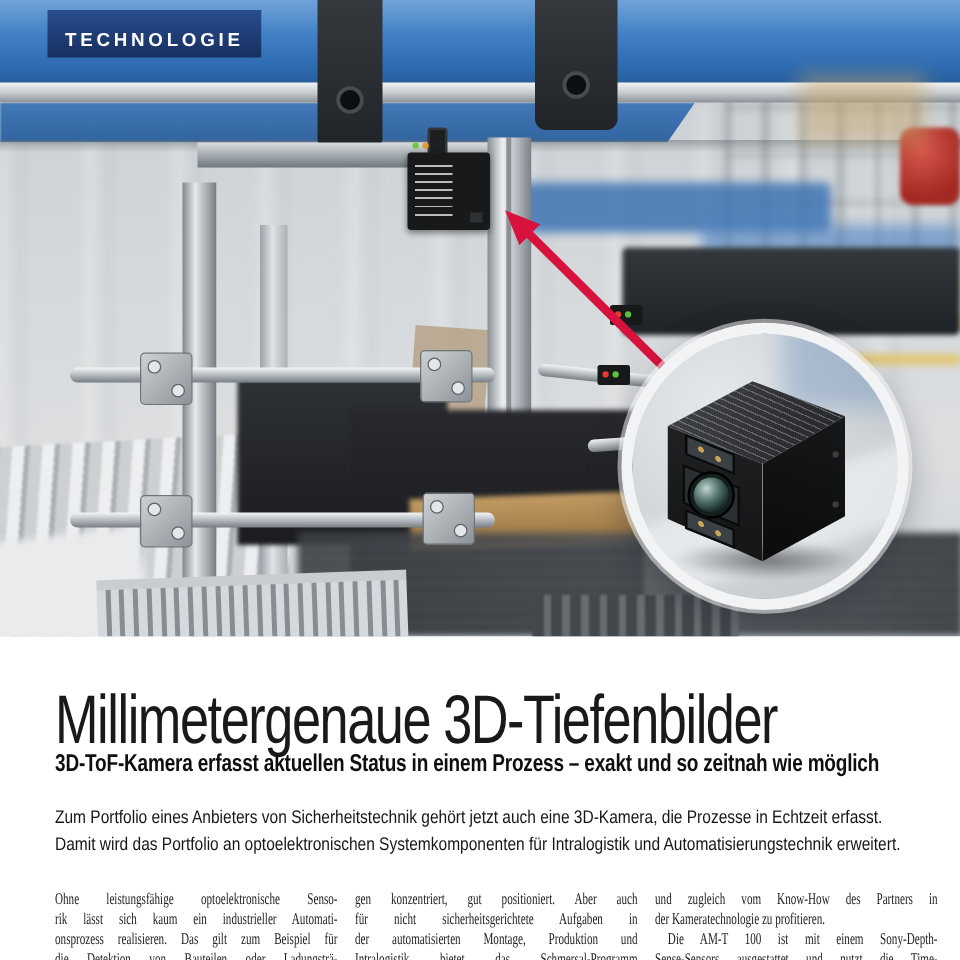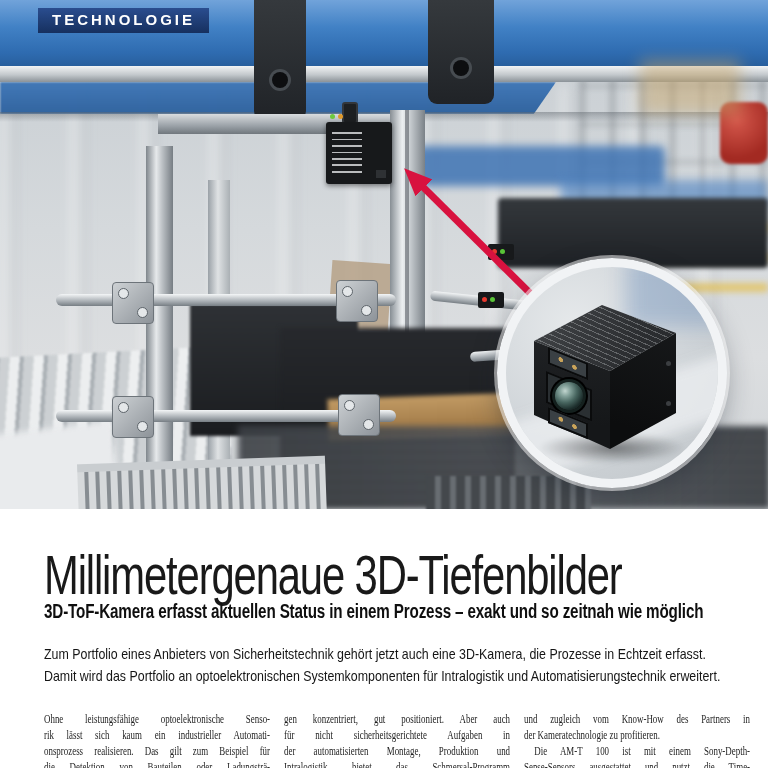--- a/index.html
+++ b/index.html
@@ -125,21 +125,21 @@
   .win-top { left:22px; top:62px; width:40px; height:17px; }
   .win-lens { left:20px; top:86px; width:46px; height:32px; background:#2a2f32; }
   .lens { left:29px; top:97px; width:28px; height:28px; border-radius:50%;
     background:radial-gradient(circle at 36% 32%, #c2d6d0 0%, #84a29b 20%, #47655f 45%, #1b2c2a 72%, #0b1211 100%);
     box-shadow:0 0 0 3px #14201e, 0 0 0 5px #000; }
   .win-bot { left:22px; top:122px; width:40px; height:16px; }
   .screw { width:5px; height:5px; border-radius:50%; background:#3b3e41; }
   .sc1 { left:140px; top:76px; } .sc2 { left:140px; top:116px; }
 
   
-  .kicker-title { position:absolute; left:38px; top:8px; padding:3px 14px 5px;
+  .kicker-title { position:absolute; left:38px; top:8px; padding:16px 14px 5px;
     background:linear-gradient(180deg,#2a4d8f,#16305f); color:#fff; font-size:15px; font-weight:bold;
     letter-spacing:3px; }
   .kicker-sub { position:absolute; left:0; top:32px; width:215px; height:21px; line-height:21px;
     padding-left:45px; background:rgba(227,235,244,.93); color:#16305c; font-size:11.5px; font-weight:bold;
     letter-spacing:.4px; }
 
   
   .headline { position:absolute; left:44px; top:543px; font-size:55px; font-weight:400; color:#191919;
     letter-spacing:-1.5px; white-space:nowrap; transform:scaleX(.76); transform-origin:left top; }
   .subhead { position:absolute; left:44px; top:600px; font-size:19.5px; font-weight:bold; color:#0f0f0f;

